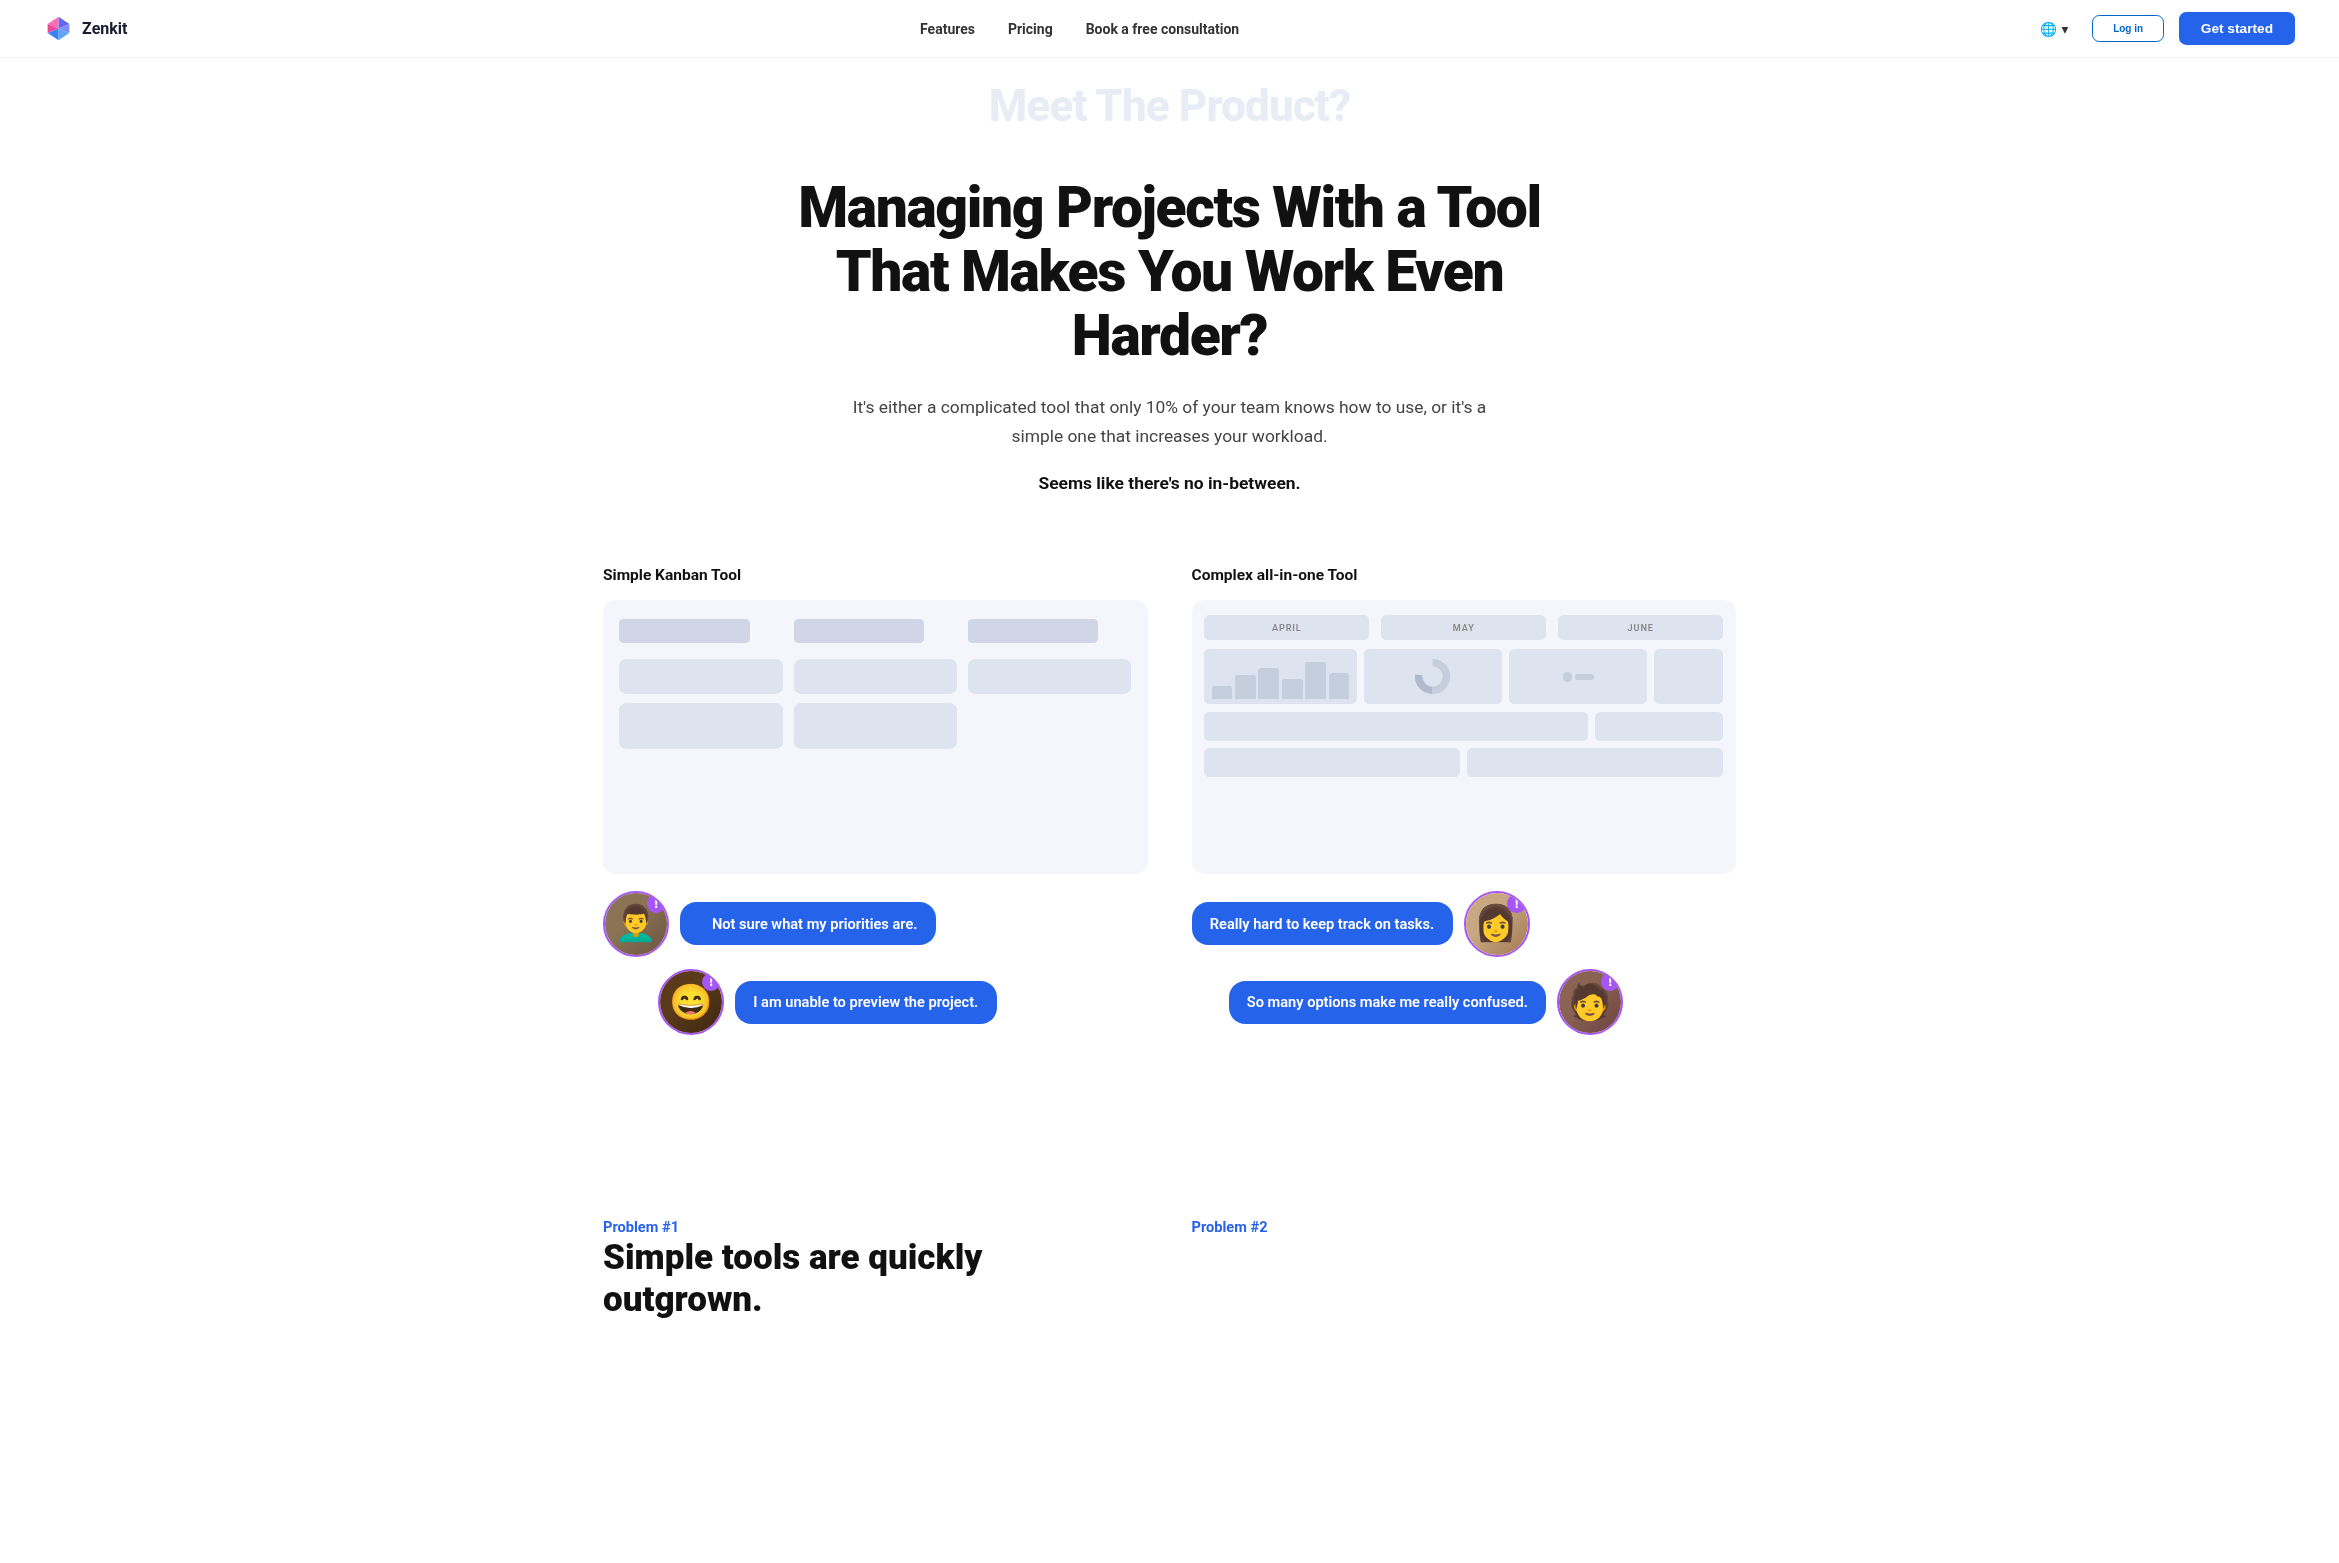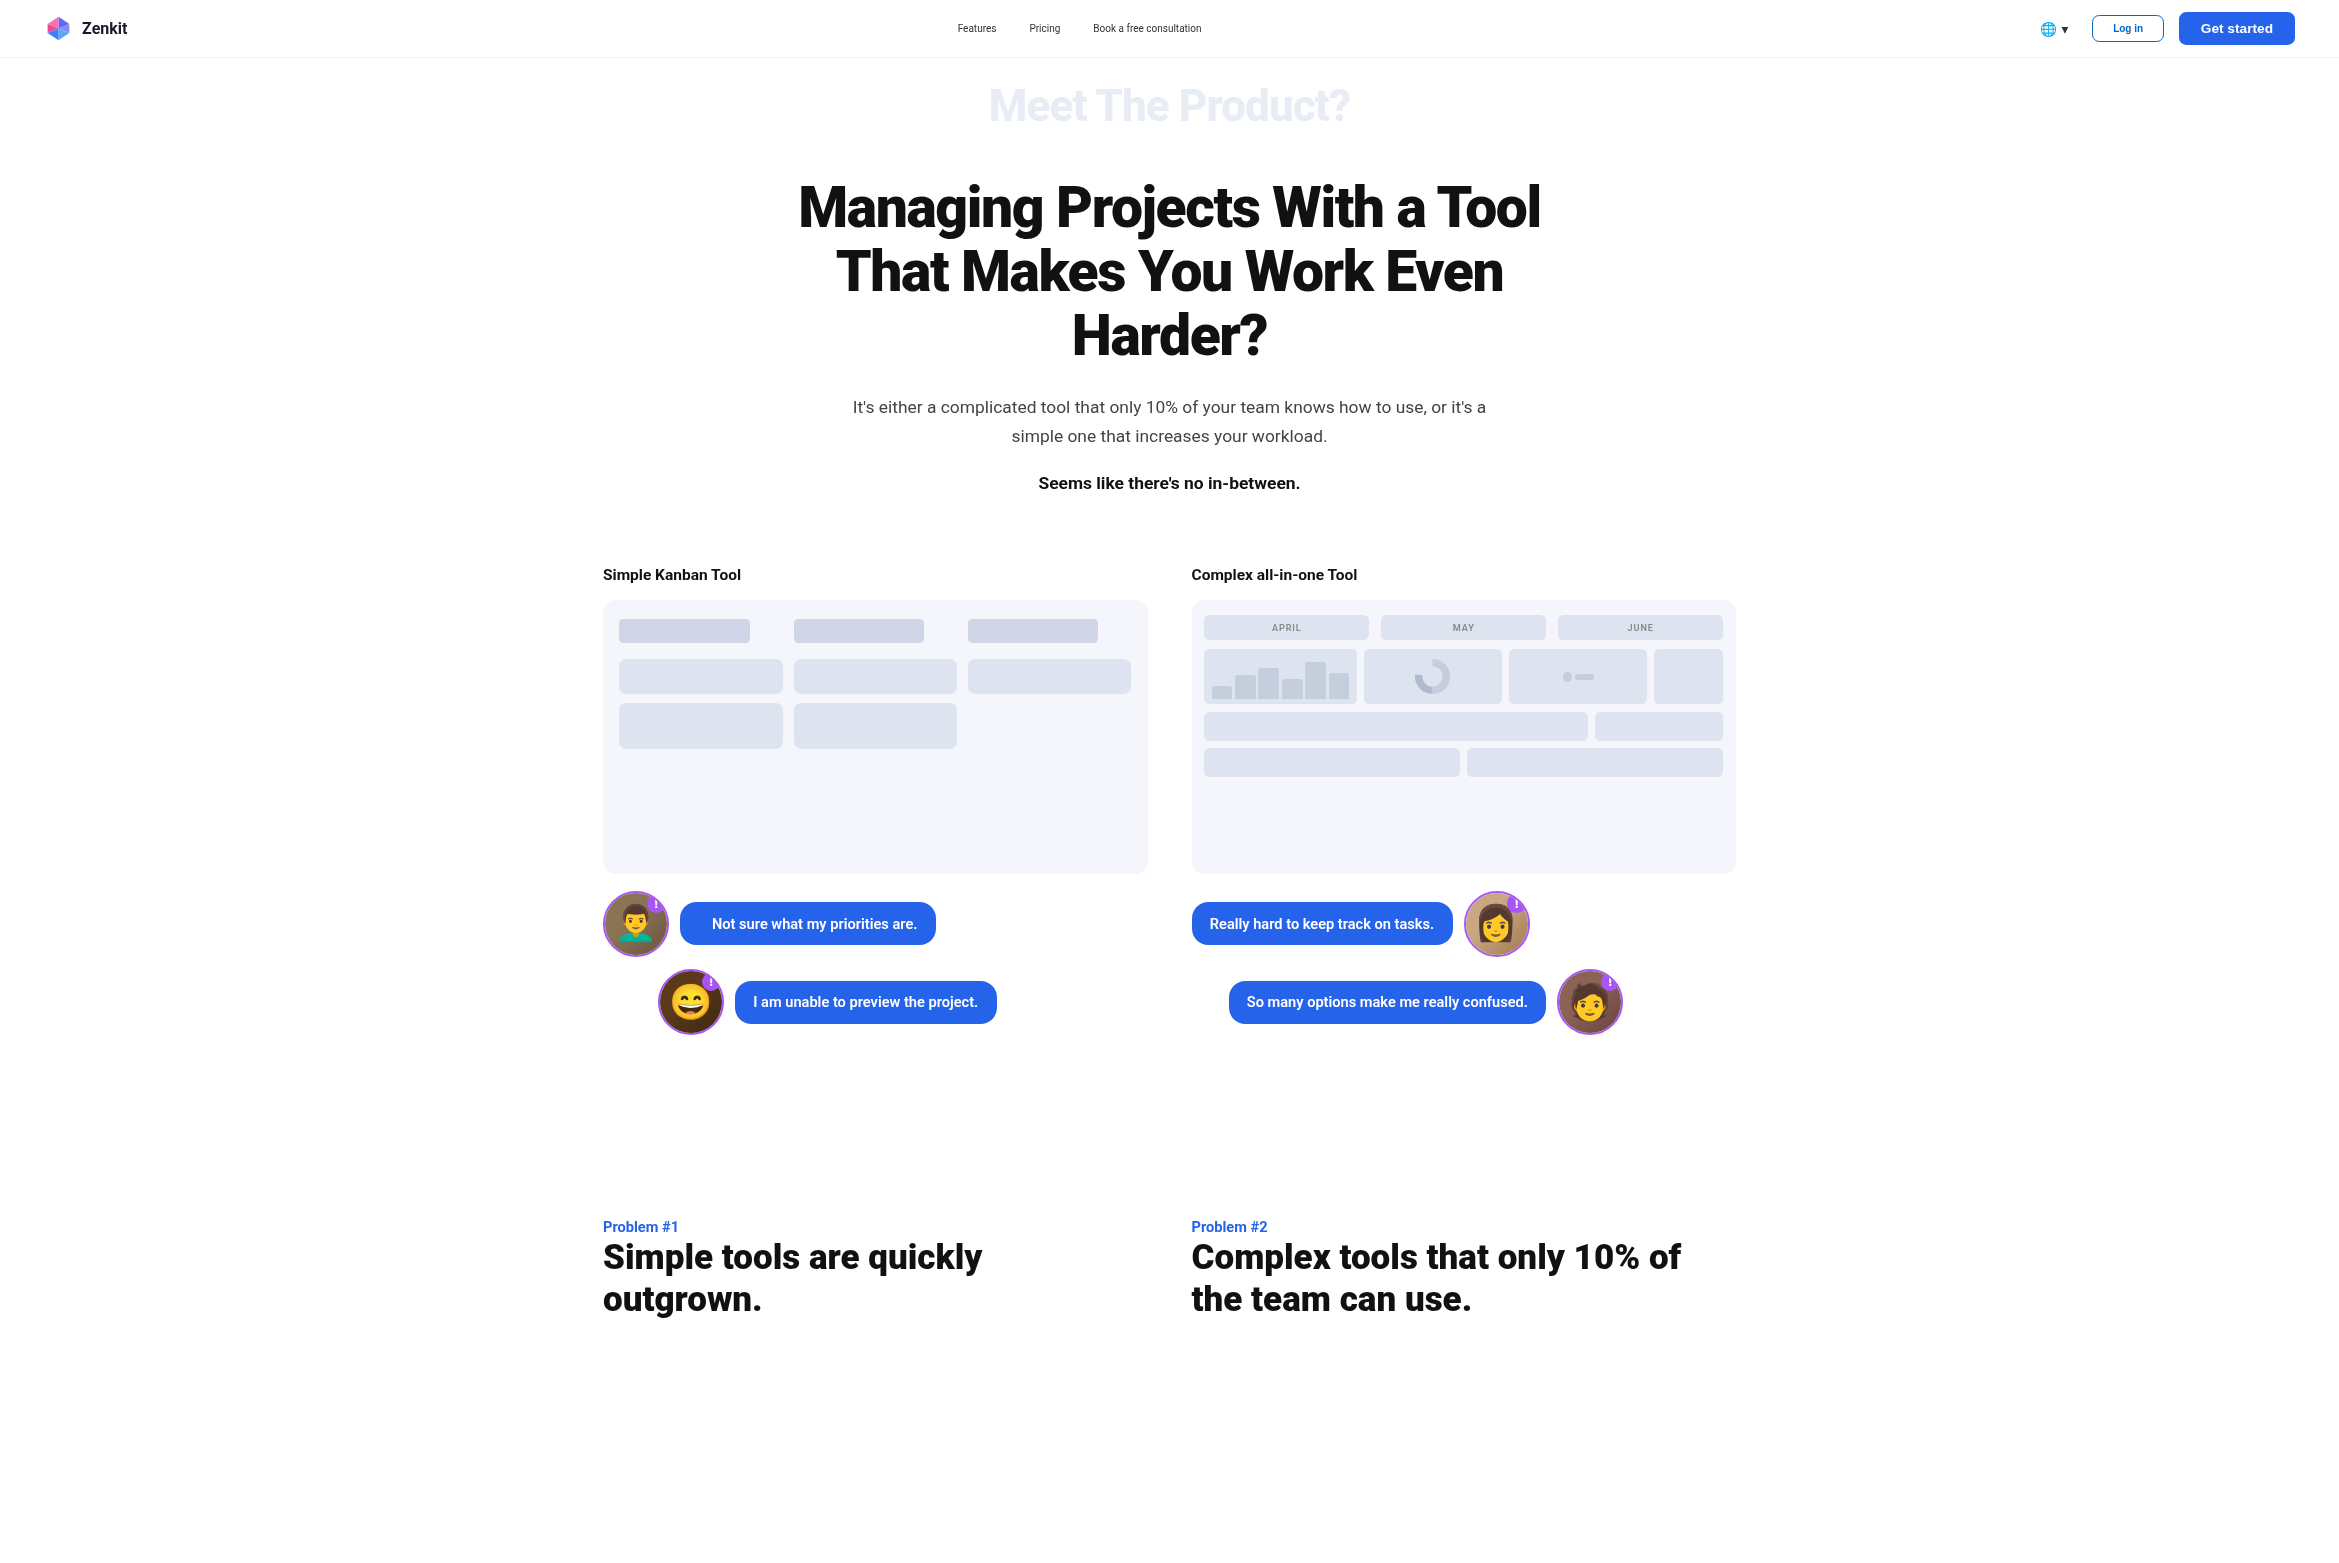--- a/index.html
+++ b/index.html
@@ -8,21 +8,21 @@
     
     .navbar {
       display: flex; align-items: center; justify-content: space-between;
       padding: 0 44px; height: 58px; background: #fff;
       border-bottom: 0.9px solid #f0f0f0; position: sticky; top: 0; z-index: 100;
     }
     .navbar-logo { display: flex; align-items: center; gap: 9.1px; text-decoration: none; }
     .navbar-logo-icon { width: 29px; height: 29px; }
     .navbar-logo-text { font-size: 16px; font-weight: 700; color: #1a1a2e; }
     .navbar-links { display: flex; align-items: center; gap: 33px; }
-    .navbar-links a { text-decoration: none; color: #333; font-size: 10px; font-weight: 400; }
+    .navbar-links a { text-decoration: none; color: #333; font-size: 14px; font-weight: 700; }
     .navbar-right { display: flex; align-items: center; gap: 14.6px; }
     .btn-language { display: flex; align-items: center; gap: 3.7px; background: none; border: none; cursor: pointer; font-size: 13.7px; color: #333; padding: 5.5px 9.1px; border-radius: 5.5px; }
     .btn-login { background: none; border: 0.9px solid #0066cc; color: #0066cc; padding: 7.3px 20px; border-radius: 7.3px; font-size: 10px; font-weight: 600; cursor: pointer; }
     .btn-getstarted { background: #2563eb; color: #fff; border: none; padding: 9.1px 22px; border-radius: 7.3px; font-size: 13.7px; font-weight: 600; cursor: pointer; }
 
     
     .ghost-heading { text-align: center; padding-top: 22px; font-size: 44px; font-weight: 800; color: #e8ecf4; letter-spacing: -0.9px; }
 
     
     .hero { text-align: center; padding: 44px 18.3px 18.3px; max-width: 822px; margin: 0 auto; }
@@ -220,16 +220,15 @@
   </div>
 </section>
 
 <section class="problems">
   <div class="problem-col">
     <div class="problem-label">Problem #1</div>
     <div class="problem-title">Simple tools are quickly outgrown.</div>
   </div>
   <div class="problem-col">
     <div class="problem-label">Problem #2</div>
-    <div class="problem-title">Complex tools that only 10% of the team can use.</div>
   </div>
 </section>
 
 
 </body></html>

